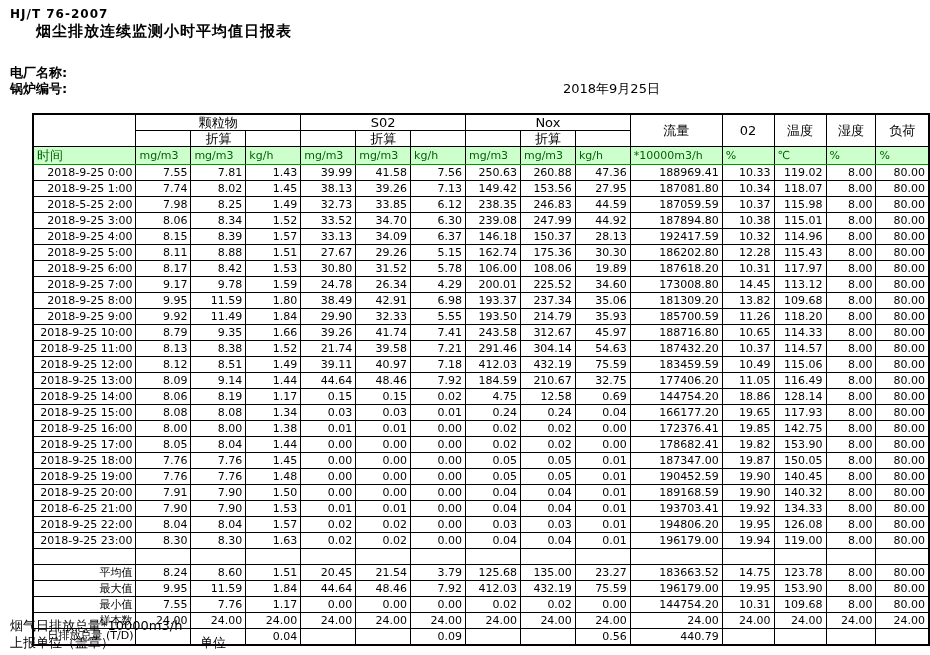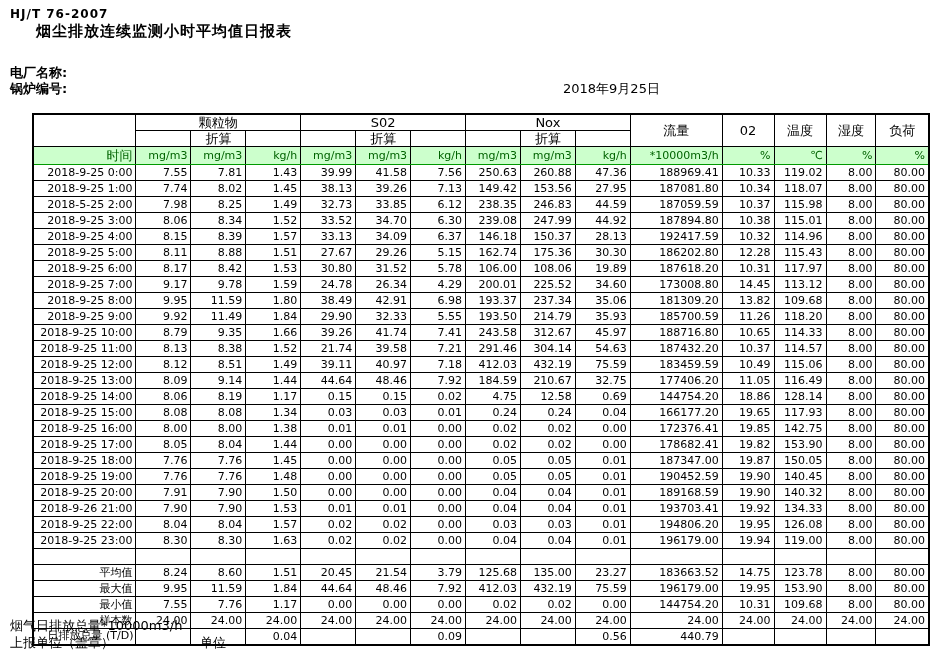--- a/index.html
+++ b/index.html
@@ -17,21 +17,21 @@
     border:2px solid #000;
     margin-left:20px;
   }
   table.report td{
     border:1px solid #000;font-size:11px;height:15px;line-height:14px;
     padding:0 3px;overflow:hidden;white-space:nowrap;text-align:right;
   }
   tr.hdr td{text-align:center;font-size:13px;line-height:15px;}
   tr.hdr td.sub{font-size:13px;}
   tr.unit-row td{
-    background:#ccffcc;color:#006300;text-align:right;height:17px;line-height:17px;
+    background:#ccffcc;color:#006300;text-align:left;height:17px;line-height:17px;
     border-top:1px solid #009900;border-bottom:1px solid #009900;font-size:11px;
   }
   tr.unit-row td.time-head{font-size:13px;}
   td.lbl{text-align:right;font-size:12px;}
   td.total-lbl{position:relative;font-size:12px;}
   td.total-lbl span{position:absolute;right:2px;top:0;white-space:nowrap;}
   tr.blank-row td{height:15px;}
   .footer-note{position:absolute;left:10px;top:617px;font-size:13px;}
   .footer-report-unit{position:absolute;left:10px;top:634px;font-size:13px;}
   .footer-unit{position:absolute;left:200px;top:634px;font-size:13px;}
@@ -456,21 +456,21 @@
         <td>0.04</td>
         <td>0.04</td>
         <td>0.01</td>
         <td>189168.59</td>
         <td>19.90</td>
         <td>140.32</td>
         <td>8.00</td>
         <td>80.00</td>
       </tr>
       <tr>
-        <td class="lbl">2018-9-26 21:00</td>
+        <td class="lbl">2018-6-25 21:00</td>
         <td>7.90</td>
         <td>7.90</td>
         <td>1.53</td>
         <td>0.01</td>
         <td>0.01</td>
         <td>0.00</td>
         <td>0.04</td>
         <td>0.04</td>
         <td>0.01</td>
         <td>193703.41</td>

